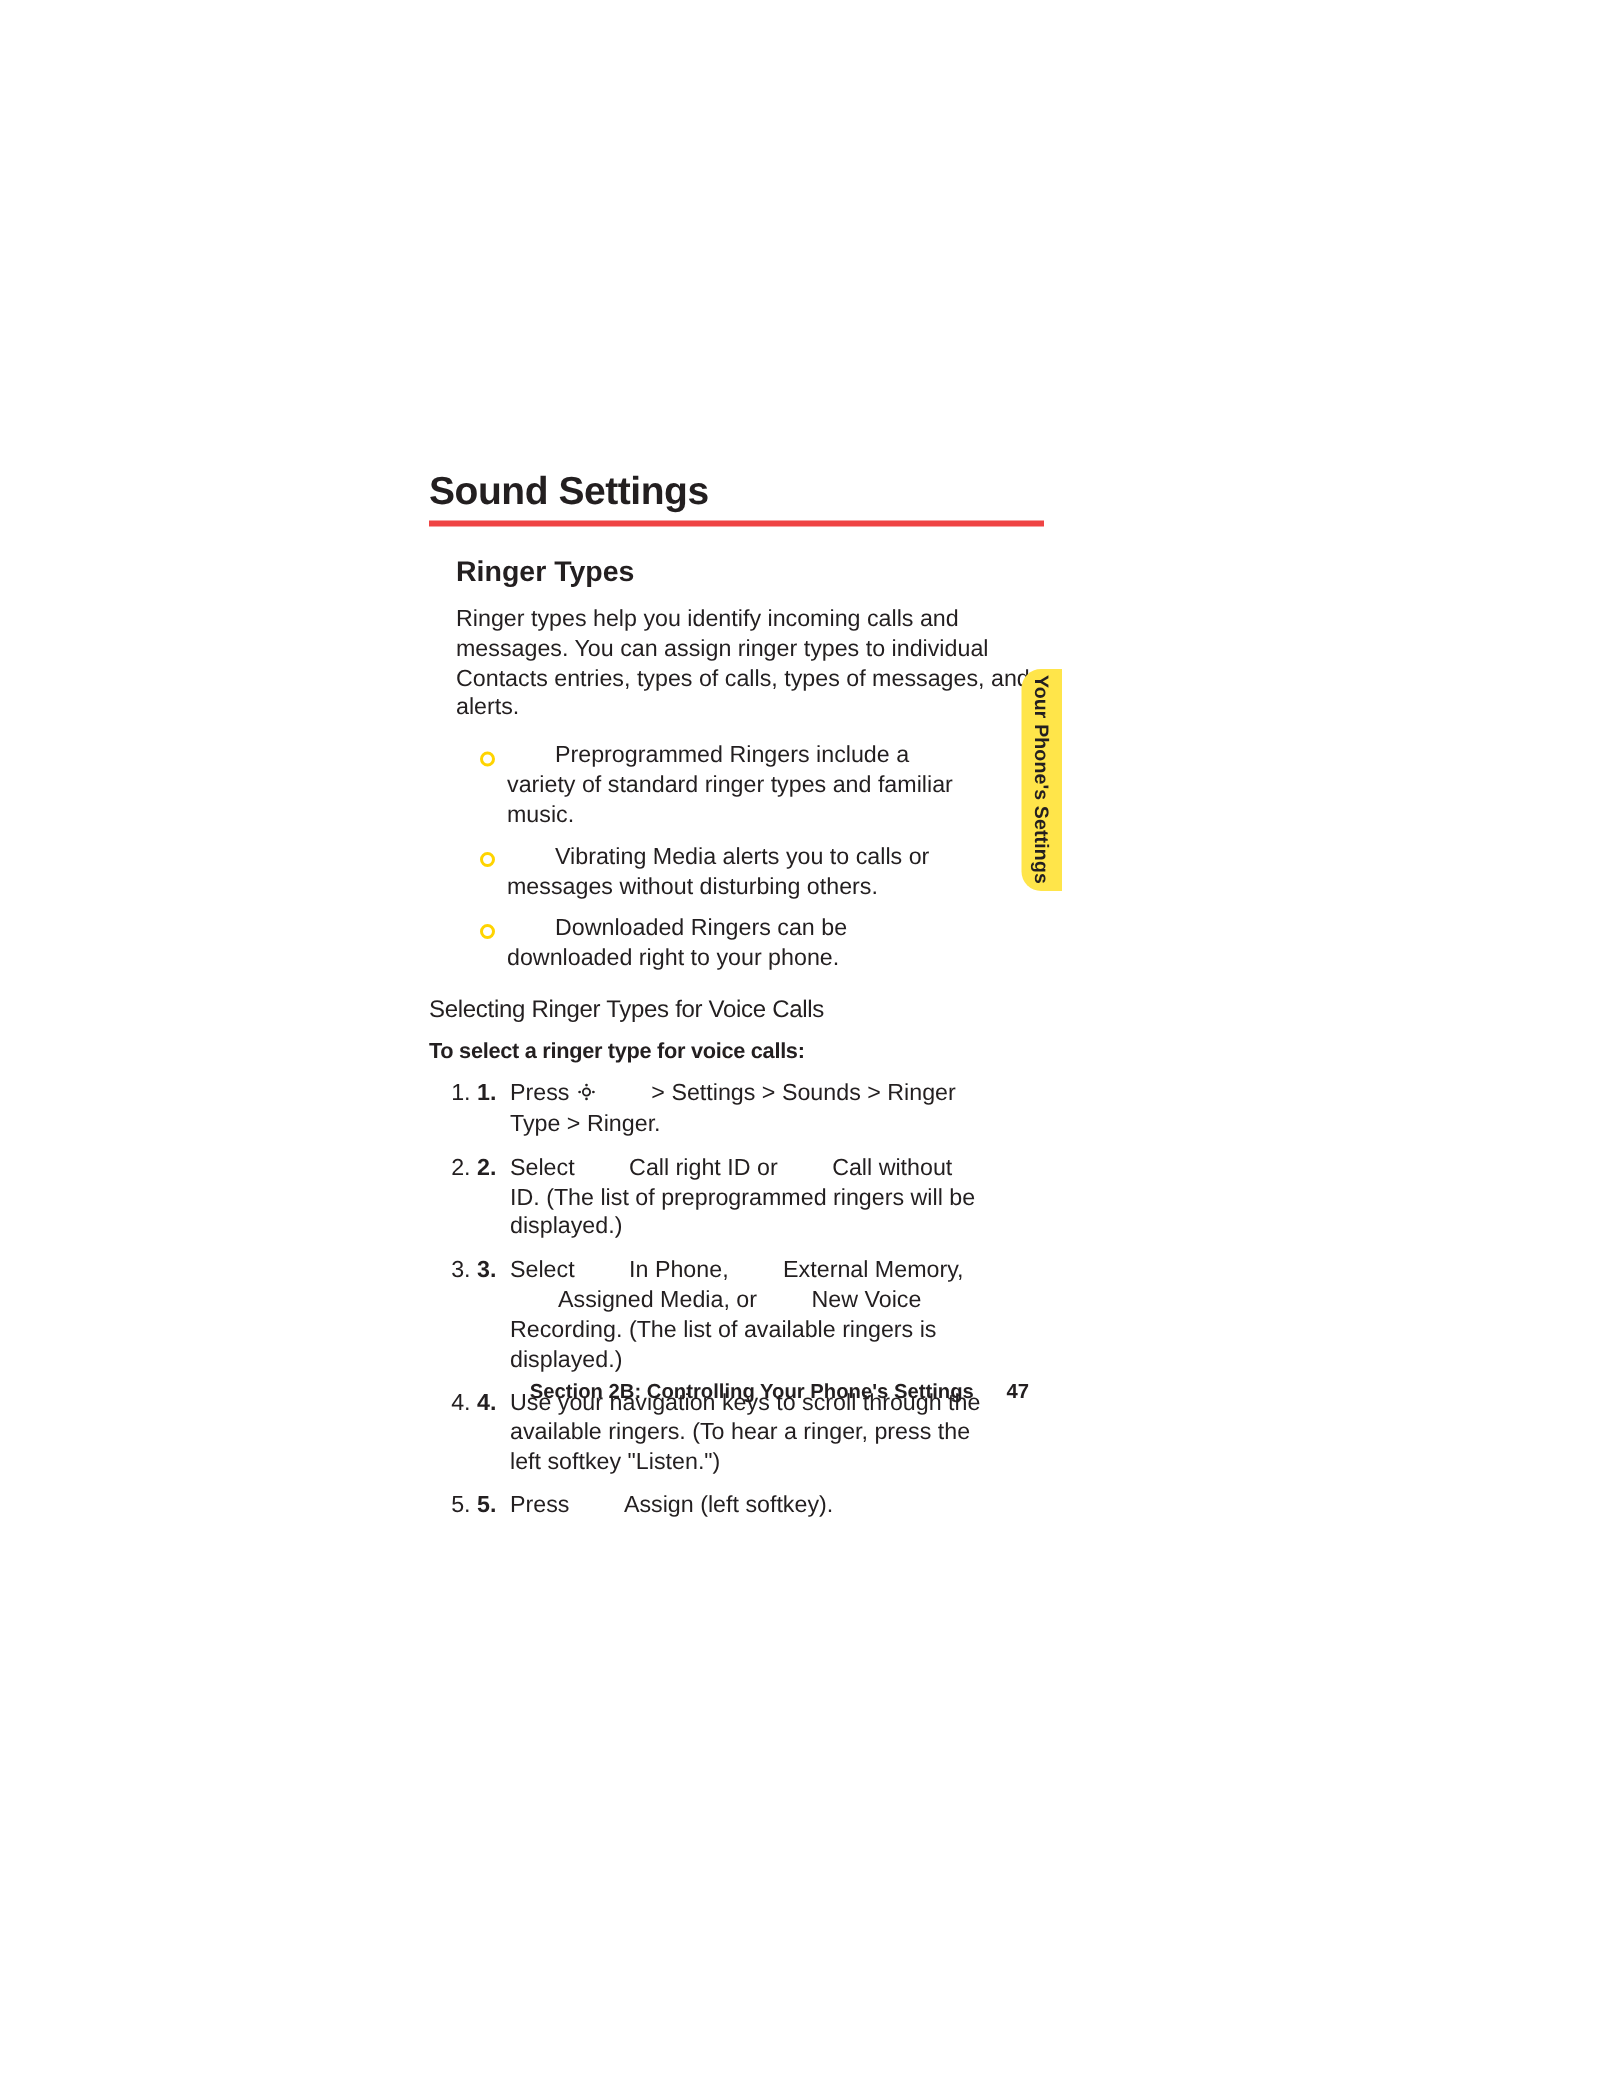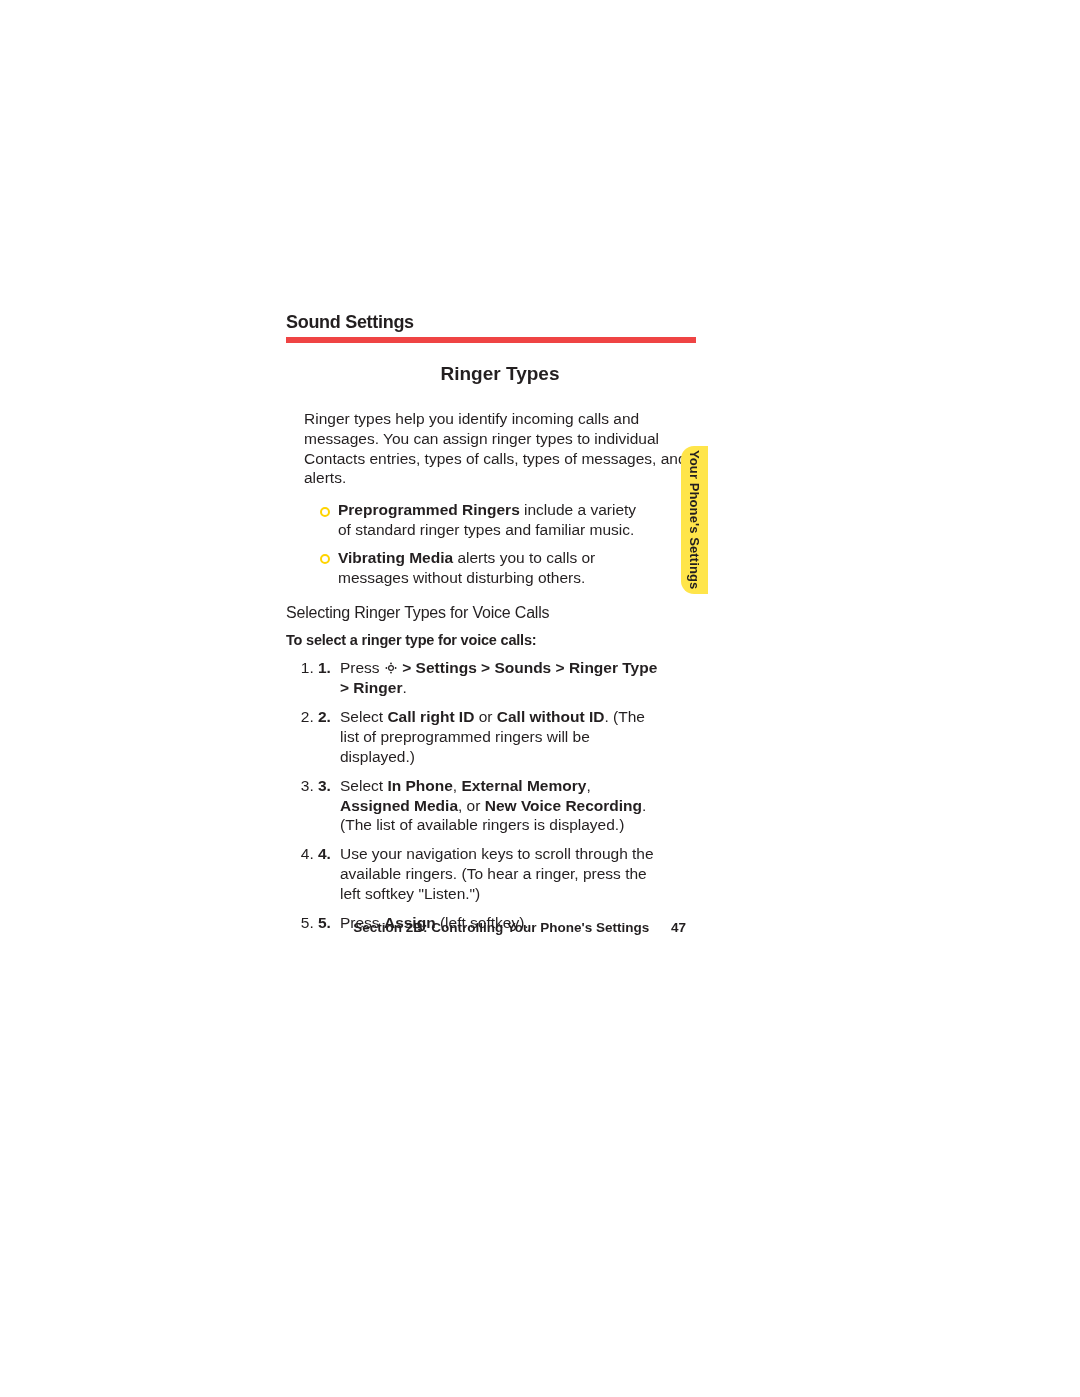--- a/index.html
+++ b/index.html
@@ -11,33 +11,32 @@
       color: #231f20;
       position: relative;
     }
     .page {
       position: absolute;
       left: 286px;
       top: 312px;
       width: 410px;
     }
     .h1 {
-      font-size: 18px;
+      font-size: 26px;
       font-weight: 700;
       letter-spacing: -0.3px;
       padding-bottom: 4px;
-      border-bottom: 6px solid #ef4444;
+      border-bottom: 4px solid #ef4444;
       margin-bottom: 20px;
     }
     .h2 {
       font-size: 19px;
       font-weight: 700;
       margin-left: 18px;
-      margin-bottom: 24px;
-      text-align: center;
+      margin-bottom: 10px;
     }
     .para {
       font-size: 15.5px;
       line-height: 1.28;
       margin-left: 18px;
       margin-bottom: 12px;
     }
     .bullets {
       margin-left: 32px;
       margin-bottom: 16px;
@@ -85,21 +84,21 @@
       padding-left: 22px;
       margin-bottom: 9px;
       max-width: 340px;
     }
     .step-num {
       position: absolute;
       left: 0;
       top: 0;
       font-weight: 700;
     }
-    .b { font-weight: 700; }
+    .b { font-weight: 400; margin-left: 32px; }
     .tab {
       position: absolute;
       left: 681px;
       top: 446px;
       width: 27px;
       height: 148px;
       border-top-left-radius: 13px;
       border-bottom-left-radius: 13px;
       background: #ffe54a;
       display: flex;
@@ -140,20 +139,23 @@
 
   <p class="para">Ringer types help you identify incoming calls and messages. You can assign ringer types to individual Contacts entries, types of calls, types of messages, and alerts.</p>
 
   <div class="bullets">
     <div class="bullet">
       <span class="b">Preprogrammed Ringers</span><span> include a variety of standard ringer types and familiar music.</span>
     </div>
     <div class="bullet">
       <span class="b">Vibrating Media</span><span> alerts you to calls or messages without disturbing others.</span>
     </div>
+    <div class="bullet">
+      <span class="b">Downloaded Ringers</span><span> can be downloaded right to your phone.</span>
+    </div>
   </div>
 
   <h3 class="h3">Selecting Ringer Types for Voice Calls</h3>
   <h4 class="h4">To select a ringer type for voice calls:</h4>
 
   <ol class="steps">
     <li class="step">
       <span class="step-num">1.</span>
       <span>Press </span><span class="nav-icon"><svg width="12" height="12" viewBox="0 0 12 12">
             <circle cx="6" cy="6" r="2.4" fill="none" stroke="#231f20" stroke-width="1.2"></circle>

